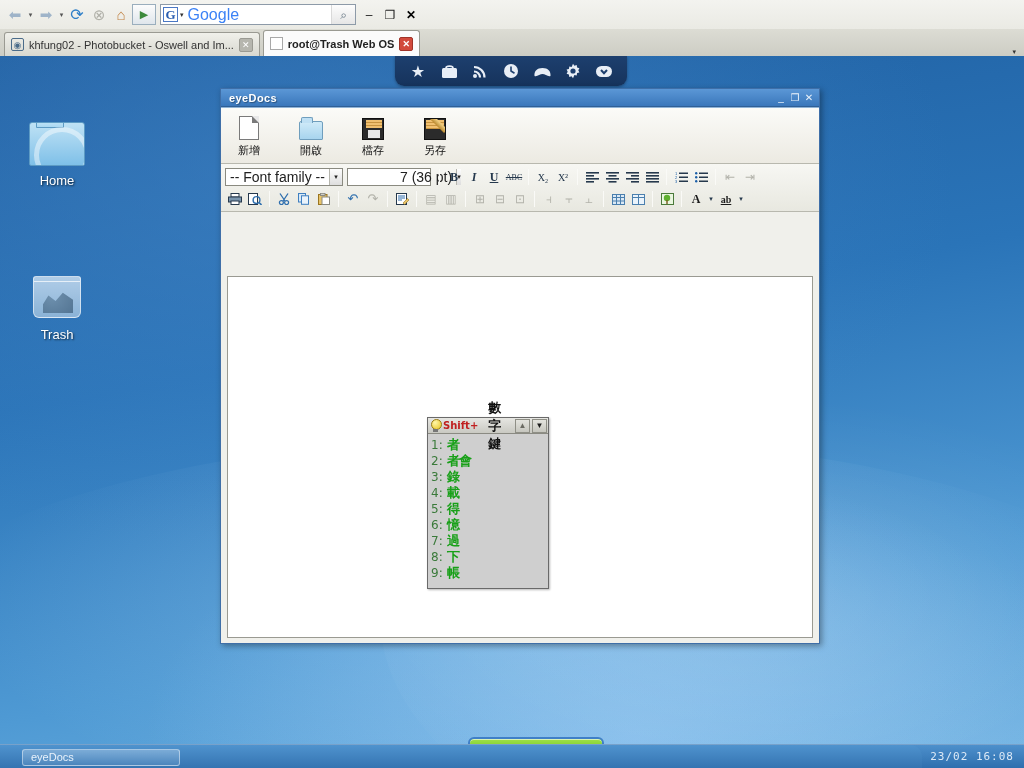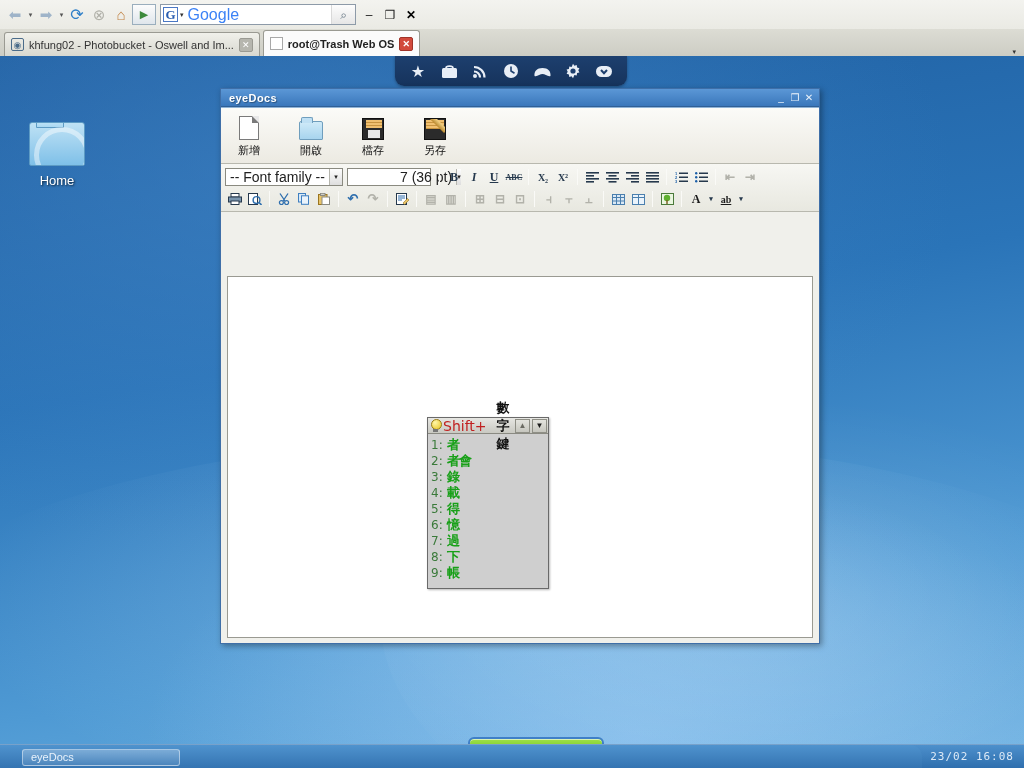--- a/index.html
+++ b/index.html
@@ -279,21 +279,21 @@
   .ico-saveas::after{content:"";position:absolute;right:-4px;top:2px;width:22px;height:5px;
     background:linear-gradient(#f5d488,#b8882e);transform:rotate(45deg);}
 
   #ed-toolbars { background: linear-gradient(#f7f7f3,#e8e8e0);
     border-bottom: 1px solid #b8b8ae; padding: 2px 0 1px 4px; }
   .tb-row { display: flex; align-items: center; height: 22px; gap: 0px; }
   .tb-sep { width: 1px; height: 16px; background: #bdbdb4; margin: 0 4px;
     border-right: 1px solid #fafaf7; }
   .tb-btn {
     width: 20px; height: 19px; display: flex; align-items: center; justify-content: center;
-    color: #26394d; font-size: 12px; font-family: "Liberation Serif", serif; font-weight: bold;
+    color: #26394d; font-size: 12px; font-family: "Liberation Serif", serif;
   }
   .tb-btn.dis { color: #b2b2aa; }
   .tb-btn.sm { font-size: 10px; }
   .sel-wrap {
     height: 18px; border: 1px solid #8a8a80; background: #fff;
     display: flex; align-items: center; margin-right: 4px;
   }
   .sel-wrap .sv { font-size: 14px; color: #222; padding: 0 4px; white-space: nowrap; }
   .sel-wrap .sc {
     width: 15px; height: 16px; margin-left: auto; display: flex; align-items: center;
@@ -326,21 +326,21 @@
   }
   #bulb {
     width: 13px; height: 13px; position: relative; flex: none;
   }
   #bulb::before {
     content:""; position:absolute; left:2px; top:0; width:9px; height:9px; border-radius:50%;
     background: radial-gradient(circle at 35% 30%, #fff6a8, #e8c420);
     border: 1px solid #9a7b10;
   }
   #bulb::after{content:"";position:absolute;left:4px;bottom:0px;width:5px;height:3px;background:#777;}
-  #ime-shift { color: #c02020; font-size: 14px; font-weight: normal;
+  #ime-shift { color: #c02020; font-size: 10px; font-weight: bold;
     font-family: "DejaVu Sans", sans-serif; text-align: center; }
   #ime-num { color: #111; font-size: 13px; font-weight: bold;
     font-family: "DejaVu Sans", sans-serif; margin-left: 9px; }
   .ime-sbtn {
     width: 15px; height: 14px; margin-left: auto; flex: none;
     background: linear-gradient(#e4e4de,#c6c6be); border: 1px solid #8f8f86;
     display: flex; align-items: center; justify-content: center;
     font-size: 8px; color: #6a6a62;
   }
   .ime-sbtn.down { margin-left: 1px; color: #1a1a1a; }
@@ -445,20 +445,26 @@
   </div>
 
   <div class="desk-icon" style="left:14px; top:62px;">
     <div class="glyph">
       <div class="folder-home" style="margin:4px auto 0;"></div>
     </div>
     <div class="lbl">Home</div>
   </div>
 
 
+  <div class="desk-icon" style="left:14px; top:218px;">
+    <div class="glyph">
+      <div class="trash-can"></div>
+    </div>
+    <div class="lbl">Trash</div>
+  </div>
 
   <div id="eyedocs">
     <div id="ed-title">
       <div id="ed-title-text">eyeDocs</div>
       <div class="ed-wbtn">_</div>
       <div class="ed-wbtn">❐</div>
       <div class="ed-wbtn">✕</div>
     </div>
 
     <div id="ed-body">

